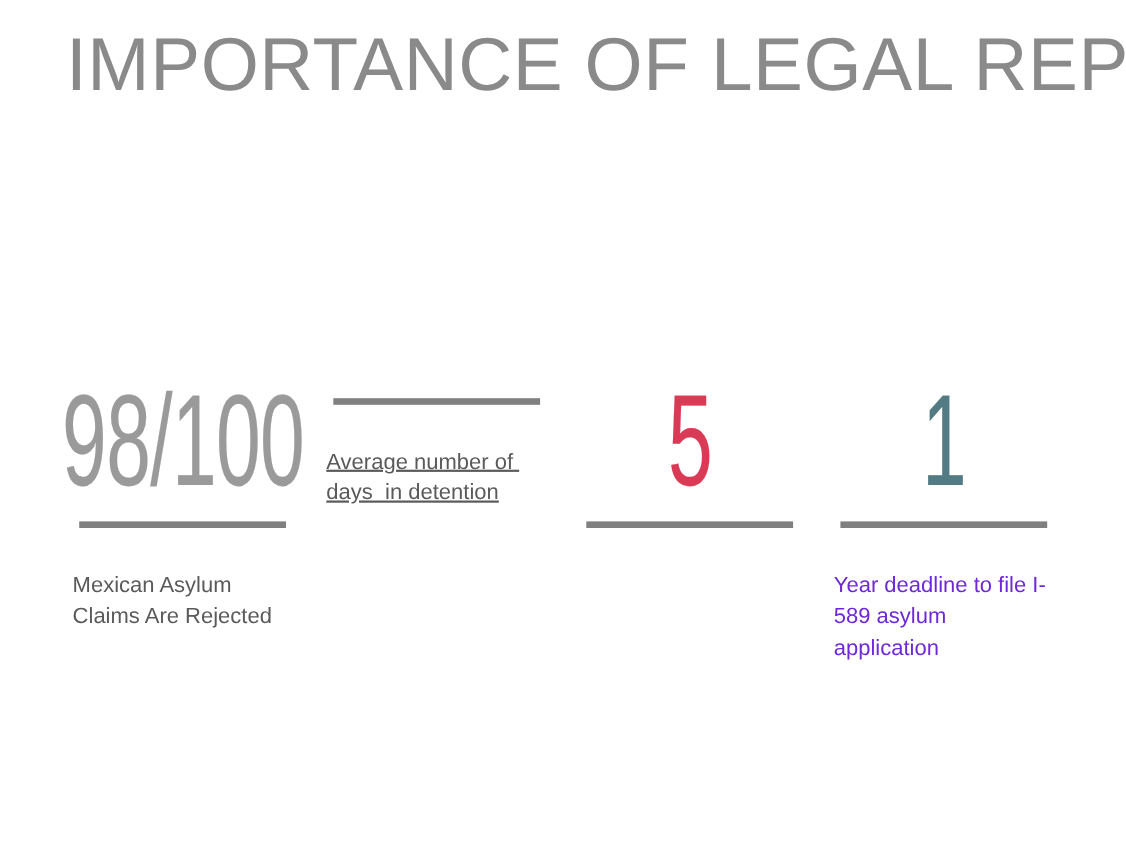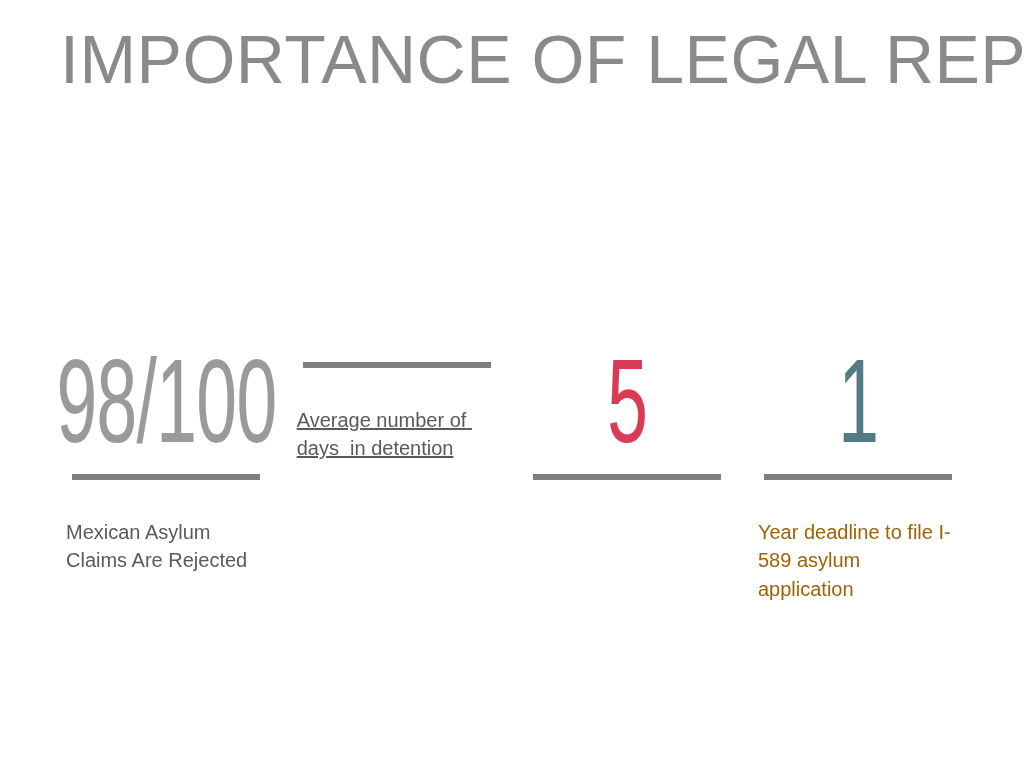--- a/index.html
+++ b/index.html
@@ -124,17 +124,17 @@
         <span class="stat-number" style="color: rgb(217, 58, 85);">5</span>
       </div>
       <div class="stat-rule" style="background: rgb(128, 128, 128);"></div>
     </div>
 
     <div class="stat-block">
       <div class="stat-number-wrap">
         <span class="stat-number" style="color: rgb(83, 123, 131);">1</span>
       </div>
       <div class="stat-rule" style="background: rgb(128, 128, 128);"></div>
-      <div class="stat-caption" style="color: #a16207;">Year deadline to file I-589 asylum application</div>
+      <div class="stat-caption" style="color: #6d28d9;">Year deadline to file I-589 asylum application</div>
     </div>
 
   </div>
 </div>
 
 </body></html>

